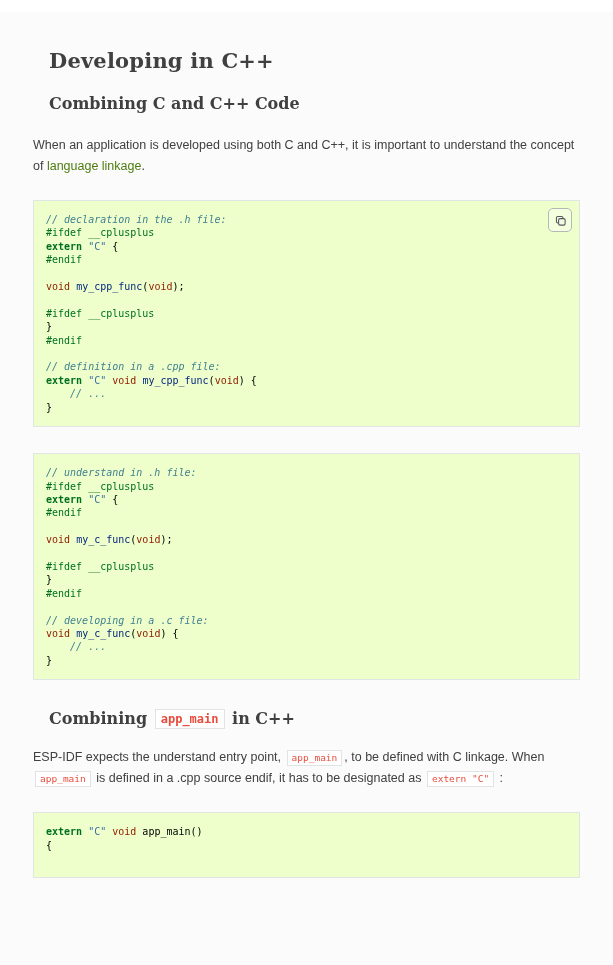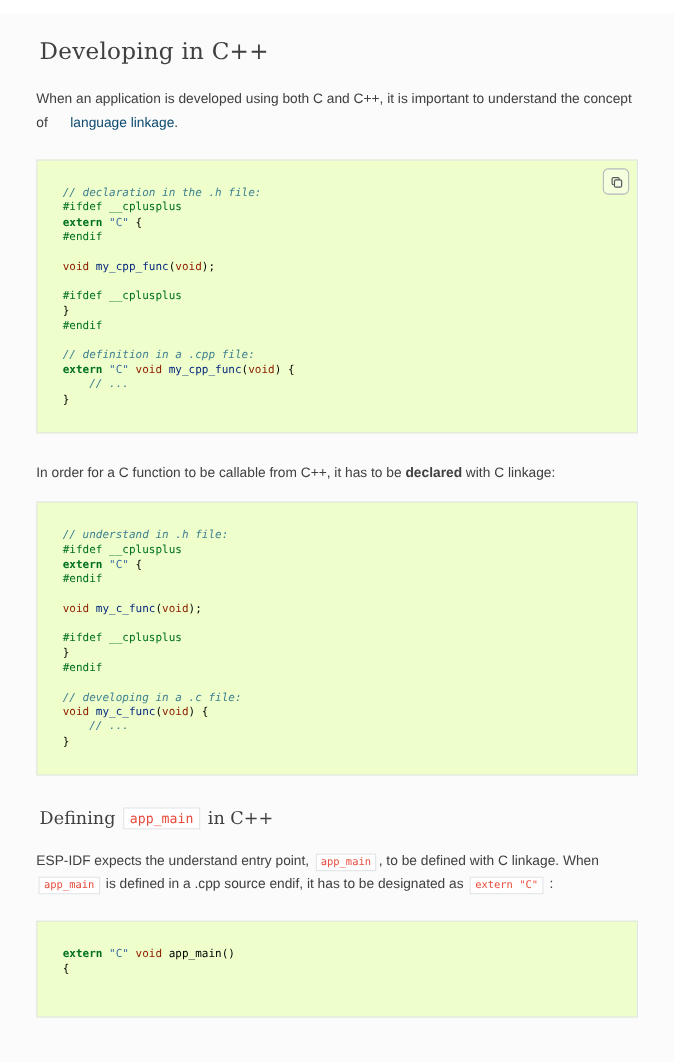--- a/index.html
+++ b/index.html
@@ -9,37 +9,37 @@
     background: #fbfbfb;
     font-family: "Liberation Sans", sans-serif;
     color: #404040;
     overflow: hidden;
   }
   .topstrip { height: 12px; background: #ffffff; }
   .content { padding: 20px 33px 0 33px; }
 
   h1, h2 {
     font-family: "DejaVu Serif", serif;
-    font-weight: 400;
+    font-weight: 700;
     color: #404040;
-    margin: 3px;
+    margin: 16px;
   }
   h1 { font-size: 21px; margin-bottom: 21px; letter-spacing: 0.2px; }
   h2 { font-size: 16px; margin-bottom: 22px; }
   h2.second { margin-bottom: 19px; }
 
   p {
     font-size: 12.5px;
     line-height: 1.68;
     margin: 0 0 23px 0;
   }
   p.tight { margin-bottom: 15px; }
   strong { font-weight: 700; color: #404040; }
 
-  a.doclink { color: #0c4a6e; text-decoration: none; cursor: pointer; margin-left: 17px; }
+  a.doclink { color: #4d7c0f; text-decoration: none; cursor: pointer; }
 
   code.lit {
     font-family: "DejaVu Sans Mono", monospace;
     font-size: 9.5px;
     color: #e74c3c;
     background: #ffffff;
     border: 1px solid #e1e4e5;
     padding: 1px 4px 2px 4px;
     white-space: nowrap;
     margin: 0 2px;
@@ -47,21 +47,21 @@
   h2 code.lit { font-size: 12px; padding: 2px 5px; position: relative; top: -1px; }
 
   .codeblock {
     position: relative;
     background: #eeffcc;
     border: 1px solid #e1e4e5;
     margin: 0 0 25px 0;
   }
   .codeblock pre {
     margin: 0;
-    padding: 23px;
+    padding: 12px;
     font-family: "DejaVu Sans Mono", monospace;
     font-size: 10px;
     line-height: 13.4px;
     color: #000000;
     white-space: pre;
     overflow: hidden;
   }
   .block1 { margin-bottom: 26px; }
   .block2 { margin-bottom: 29px; }
   .block3 { margin-bottom: 24px; }
@@ -90,20 +90,21 @@
 </head>
 <body>
 
 <div class="topstrip"></div>
 
 <main class="content">
 
   <h1>Developing in C++</h1>
 
 
+  <h2>Combining C and C++ Code</h2>
 
   <p><span>When an application is developed using both C and C++, it is important to understand the concept of </span><a class="doclink">language linkage</a><span>.</span></p>
 
 
   <div class="codeblock block1">
     <button class="copybtn">
       <span>
         <svg width="13" height="13" viewBox="0 0 24 24">
           <rect x="4.5" y="4.5" width="12" height="12" rx="2.5" fill="none" stroke="#55595d" stroke-width="2"></rect>
           <rect x="8.5" y="8.5" width="12" height="12" rx="2.5" fill="#f4fbe4" stroke="#55595d" stroke-width="2"></rect>
@@ -121,42 +122,41 @@
 <span>}</span>
 <span class="tok-p">#endif</span>
 
 <span class="tok-c">// definition in a .cpp file:</span>
 <span class="tok-k">extern</span><span> </span><span class="tok-s">"C"</span><span> </span><span class="tok-kt">void</span><span> </span><span class="tok-nf">my_cpp_func</span><span>(</span><span class="tok-kt">void</span><span>) {</span>
 <span>    </span><span class="tok-c">// ...</span>
 <span>}</span>
 </pre>
   </div>
 
-  <p class="tight"><span>In order for a C function to be callable from C++, it has to be </span><strong>declared</strong><span> with C linkage:</span></p>
 
   <div class="codeblock block2">
     <pre><span class="tok-c">// understand in .h file:</span>
 <span class="tok-p">#ifdef __cplusplus</span>
 <span class="tok-k">extern</span><span> </span><span class="tok-s">"C"</span><span> {</span>
 <span class="tok-p">#endif</span>
 
 <span class="tok-kt">void</span><span> </span><span class="tok-nf">my_c_func</span><span>(</span><span class="tok-kt">void</span><span>);</span>
 
 <span class="tok-p">#ifdef __cplusplus</span>
 <span>}</span>
 <span class="tok-p">#endif</span>
 
 <span class="tok-c">// developing in a .c file:</span>
 <span class="tok-kt">void</span><span> </span><span class="tok-nf">my_c_func</span><span>(</span><span class="tok-kt">void</span><span>) {</span>
 <span>    </span><span class="tok-c">// ...</span>
 <span>}</span>
 </pre>
   </div>
 
-  <h2 class="second"><span>Defining </span><code class="lit">app_main</code><span> in C++</span></h2>
+  <h2 class="second"><span>Combining </span><code class="lit">app_main</code><span> in C++</span></h2>
 
   <p><span>ESP-IDF expects the understand entry point, </span><code class="lit">app_main</code><span>, to be defined with C linkage. When </span><code class="lit">app_main</code><span> is defined in a .cpp source endif, it has to be designated as </span><code class="lit">extern "C"</code><span> :</span></p>
 
   <div class="codeblock block3">
     <pre><span class="tok-k">extern</span><span> </span><span class="tok-s">"C"</span><span> </span><span class="tok-kt">void</span><span> app_main()</span>
 <span>{</span>
 
 </pre>
   </div>
 

